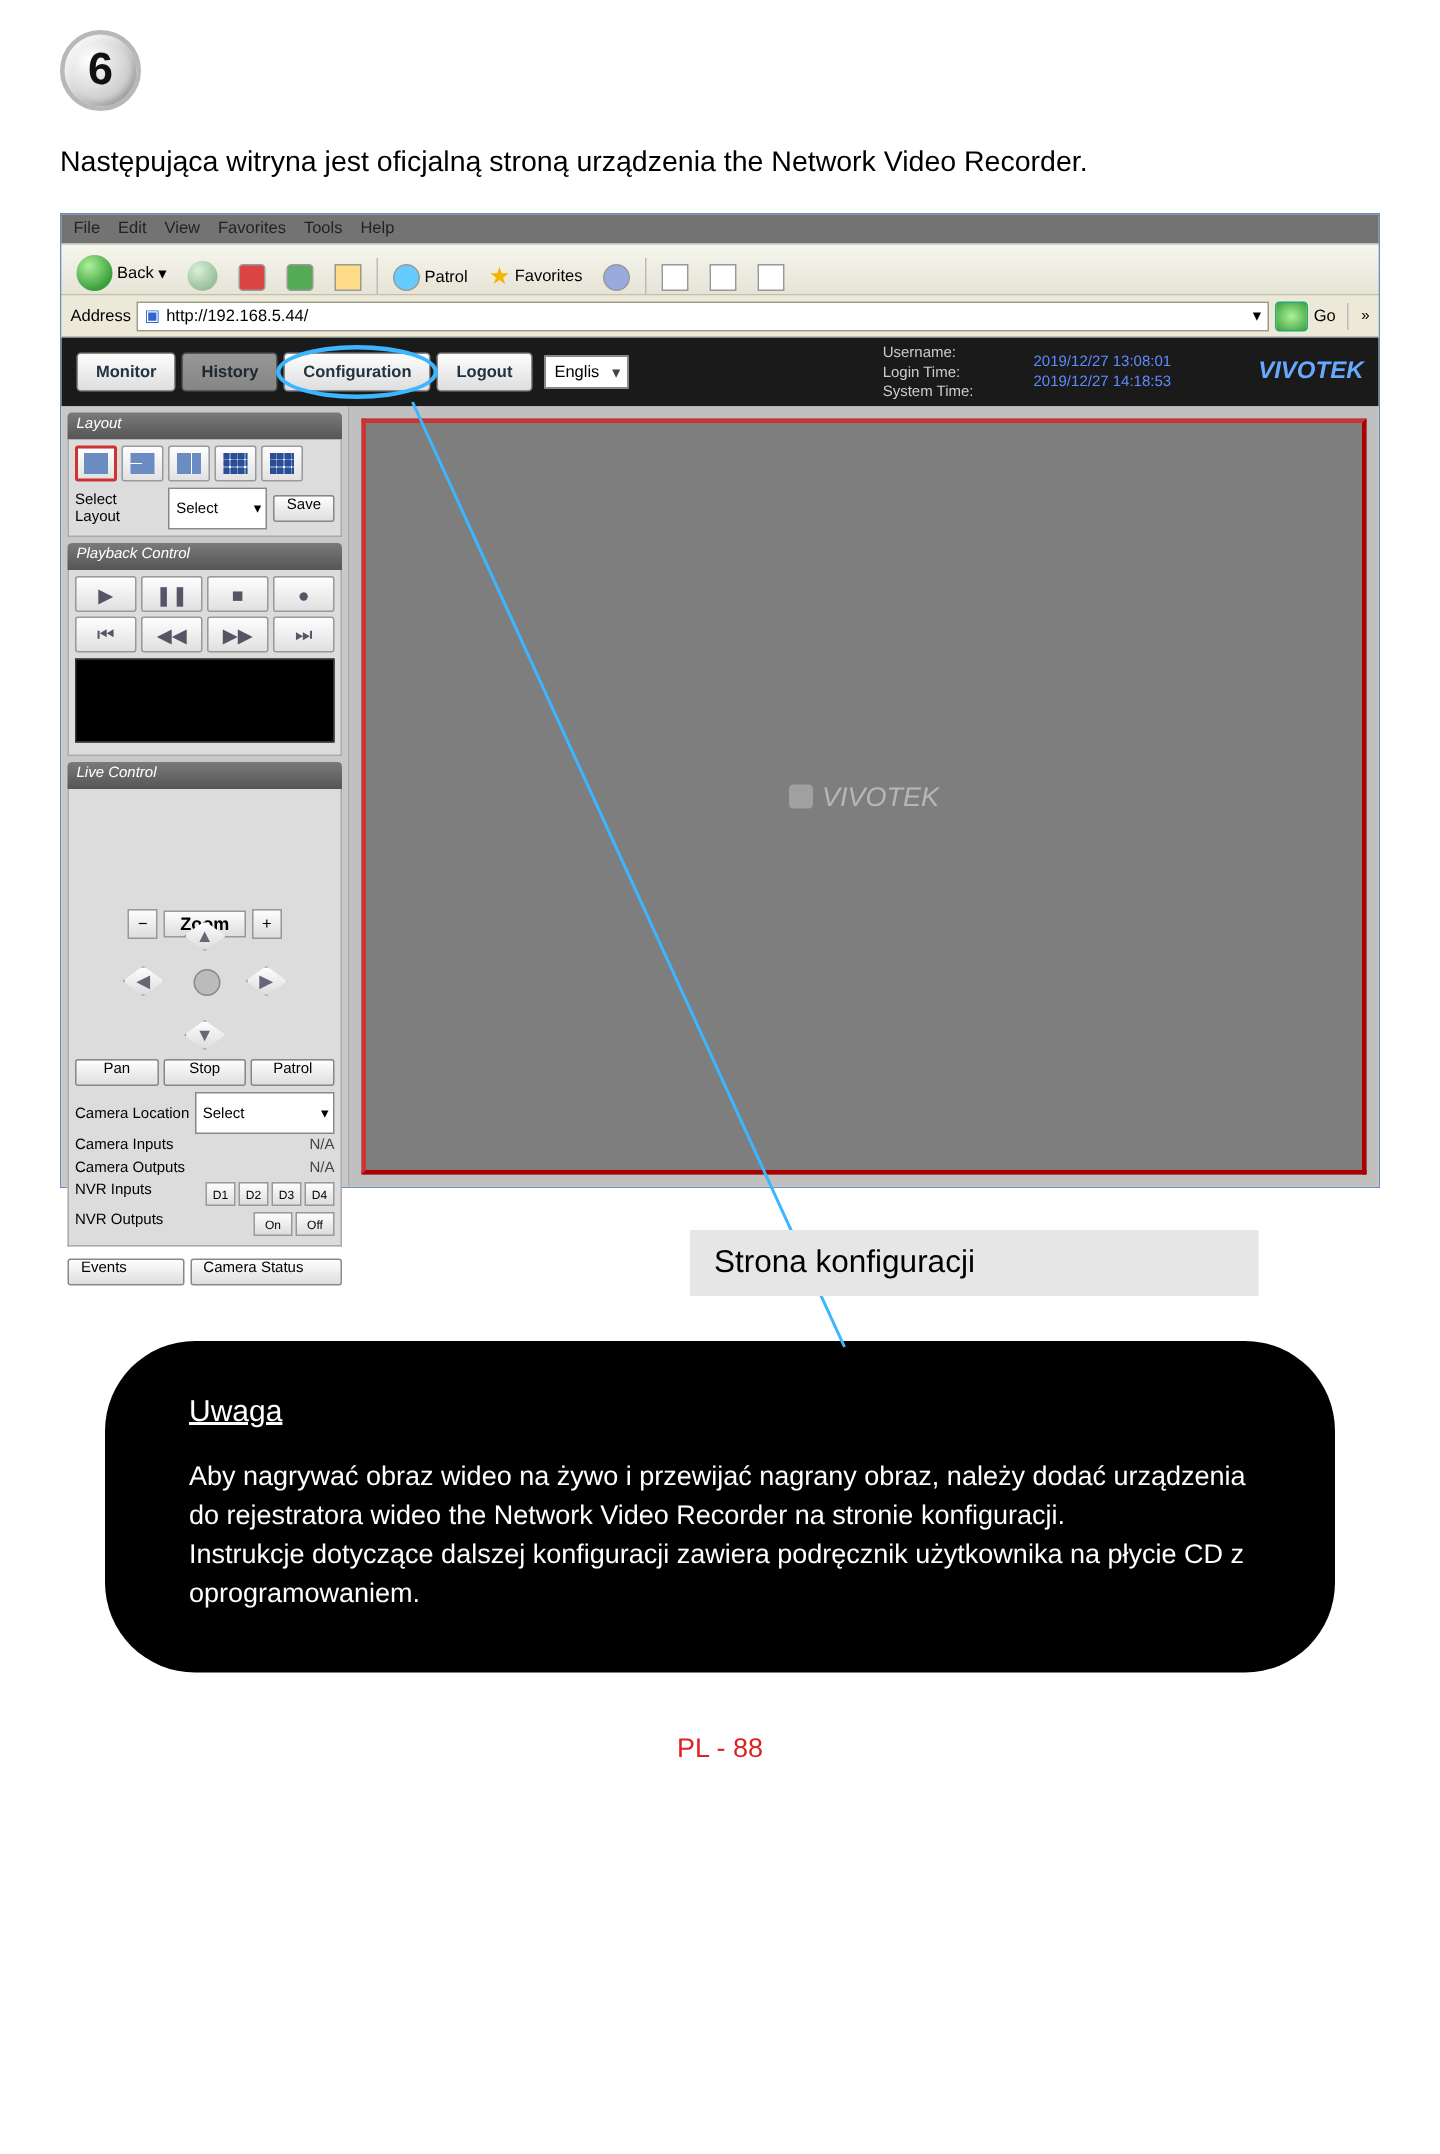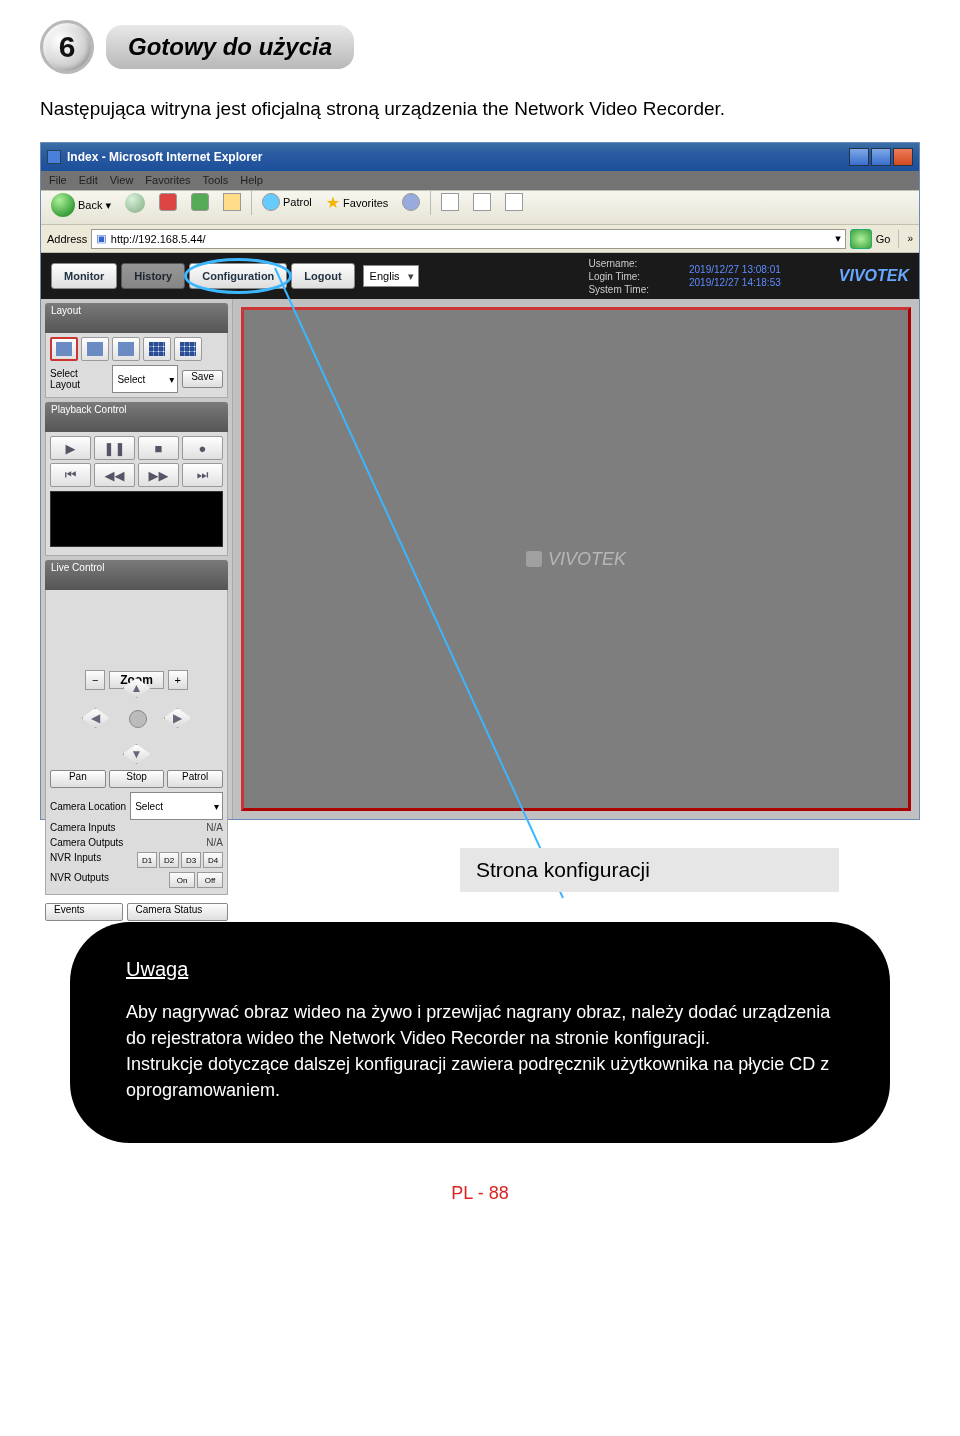--- a/index.html
+++ b/index.html
@@ -67,21 +67,21 @@
   .ie-title .t { color: #fff; font-weight: bold; font-size: 12px; flex: 1; }
   .ie-title .winbtns { display: flex; gap: 2px; }
   .ie-title .wb { width: 20px; height: 18px; background: linear-gradient(#7fa8e7,#3a6ecf); border:1px solid #234; }
   .ie-title .wb.x { background: linear-gradient(#ef7c5a,#d14a1f); }
   .ie-menu {
     height: 20px; background:#737373; display:flex; gap:12px; padding:3px 8px;
     border-bottom:1px solid #c0c0b0; font-size:11px; color:#222;
   }
   .ie-tool {
     height: 34px; background: linear-gradient(#f7f6ee,#e6e4d6);
-    display:flex; align-items:flex-start; gap:6px; padding:0 6px;
+    display:flex; align-items:flex-end; gap:6px; padding:0 6px;
     border-bottom:1px solid #c0c0b0;
   }
   .tb-btn { display:flex; align-items:center; gap:3px; padding:2px 4px; }
   .tb-ico { width:24px; height:24px; border-radius:50%; }
   .back { background: radial-gradient(circle at 35% 30%, #aef09a, #3aa03a 70%); }
   .fwd  { background: radial-gradient(circle at 35% 30%, #d8f0d8, #9abf9a 70%); width:20px; height:20px; }
   .sq-ico { width:18px; height:18px; border:1px solid #999; background:#fff; }
   .star { color:#f5b400; font-size:16px; }
   .ie-addr {
     height: 28px; display:flex; align-items:center; gap:4px; padding:0 6px;
@@ -115,21 +115,21 @@
   .lang-sel::after { content:"▾"; position:absolute; right:4px; color:#444; }
   .info-block { margin-left:auto; display:flex; gap:40px; align-items:center; }
   .info-labels { color:#ccc; font-size:10px; line-height:13px; }
   .info-vals   { color:#5e8cff; font-size:10px; line-height:13px; }
   .brand { color:#68a7ff; font-style:italic; font-size:16px; font-weight:bold; margin-left:18px; }
   .app-body { display:flex; height:520px; background:#c8c8c8; }
   .sidebar {
     width:192px; background:#c8c8c8; border-right:1px solid #aaa;
     padding:4px; display:flex; flex-direction:column; gap:4px;
   }
-  .panel-title { height:30px; background:linear-gradient(#7a7a7a,#555); color:#fff; font-size:10px; padding:2px 6px; border-radius:3px 3px 0 0; }
+  .panel-title { height:18px; background:linear-gradient(#7a7a7a,#555); color:#fff; font-size:10px; padding:2px 6px; border-radius:3px 3px 0 0;font-style:italic; }
   .panel-body { background:#dcdcdc; border:1px solid #aaa; border-top:none; padding:4px; }
   .layout-row { display:flex; gap:3px; flex-wrap:wrap; }
   .lay-btn { width:28px; height:24px; background:linear-gradient(#fefefe,#e2e2e2); border:1px solid #9a9a9a; border-radius:2px; display:flex; align-items:center; justify-content:center; }
   .lay-btn.sel { border:2px solid #c33; }
   .lay-ico { width:16px; height:14px; }
   .g1x1 { background:#6a8cc2; }
   .g2x2 { background: conic-gradient(#6a8cc2 0 25%, #fff 0 26%, #6a8cc2 0 50%, #fff 0 51%, #6a8cc2 0 75%, #fff 0 76%, #6a8cc2 0); }
   .g3x3 { background: repeating-linear-gradient(90deg,#6a8cc2 0 4px,#fff 4px 5px), repeating-linear-gradient(#6a8cc2 0 4px,#fff 4px 5px); background-blend-mode:multiply; }
   .g1p3 { background: linear-gradient(90deg,#6a8cc2 0 60%, #fff 60% 62%, #6a8cc2 62%); }
   .sel-row { display:flex; align-items:center; gap:4px; margin-top:4px; font-size:10px; }
@@ -206,36 +206,26 @@
     margin-top:12px;
   }
   
   .svg-overlay { position:absolute; left:0; top:0; pointer-events:none; }
 </style>
 </head>
 <body>
 
 <div class="step-header">
   <div class="step-circle">6</div>
-  <div class="step-pill">Gotowy do użycia</div>
 </div>
 
 <p class="intro">Następująca witryna jest oficjalną stroną urządzenia the Network Video Recorder.</p>
 
 <div class="shot">
 
-  <div class="ie-title">
-    <div class="ico"></div>
-    <div class="t">Index - Microsoft Internet Explorer</div>
-    <div class="winbtns">
-      <div class="wb"></div>
-      <div class="wb"></div>
-      <div class="wb x"></div>
-    </div>
-  </div>
 
   <div class="ie-menu">
     <span>File</span>
     <span>Edit</span>
     <span>View</span>
     <span>Favorites</span>
     <span>Tools</span>
     <span>Help</span>
   </div>
 

